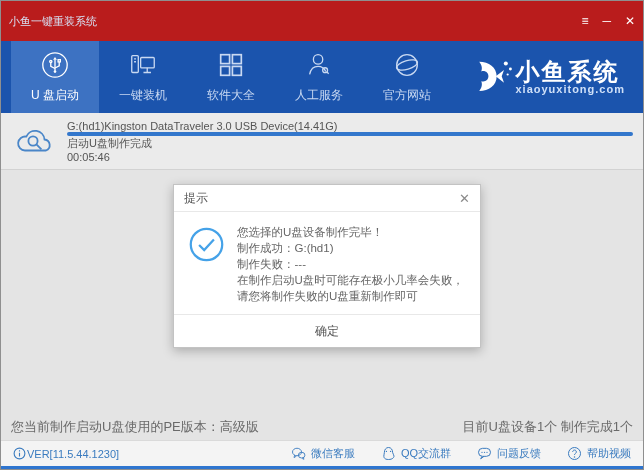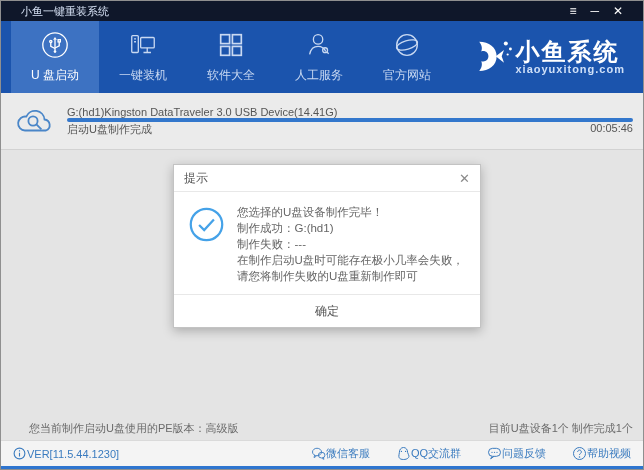--- a/index.html
+++ b/index.html
@@ -5,22 +5,22 @@
   * { margin:0; padding:0; box-sizing:border-box; }
   html,body { background:#b9b9b9; font-family:"Liberation Sans","DejaVu Sans",sans-serif; }
   .window {
     width:644px; height:470px; margin:0 auto; background:#e4e4e4;
     border:1px solid #8f8f8f; display:flex; flex-direction:column; overflow:hidden;
     position:relative;
   }
 
   
   .titlebar {
-    height:20px; background:#0f172a; color:#d7e2f5; display:flex; align-items:center;
-    padding:0 20px; font-size:11px; flex:0 0 auto;
+    height:40px; background:#b91c1c; color:#d7e2f5; display:flex; align-items:center;
+    padding:0 8px; font-size:11px; flex:0 0 auto;
   }
   .titlebar .win-controls { margin-left:auto; display:flex; gap:14px; align-items:center; }
   .titlebar .win-controls span { color:#ffffff; font-size:12px; cursor:default; line-height:1; }
 
   
   .nav {
     height:72px; background:#1b54ad; display:flex; align-items:stretch; flex:0 0 auto;
     padding-left:10px;
   }
   .tab {
@@ -40,27 +40,27 @@
   .progress-strip {
     height:57px; background:#ebebeb; border-bottom:1px solid #d2d2d2; flex:0 0 auto;
     display:flex; align-items:center; padding:0 10px 0 12px;
   }
   .cloud { width:44px; height:36px; color:#4a86c8; flex:0 0 auto; margin-right:10px; }
   .cloud svg { width:100%; height:100%; }
   .pbody { flex:1; display:flex; flex-direction:column; gap:0; }
   .pdevice { font-size:11px; color:#555; }
   .pbar-track { height:4px; background:#c9d4e2; border-radius:2px; overflow:hidden; }
   .pbar-fill  { height:100%; background:#3377cc; }
-  .prow { display:flex; justify-content:space-between; font-size:11px; color:#555; }
+  .prow { display:flex; justify-content:space-between; font-size:11px; color:#555;flex-direction:column; }
 
   
   .main { flex:1 1 auto; position:relative; background:#e4e4e4; }
   .pe-line {
-    position:absolute; left:28px; right:10px; bottom:4px; display:flex;
-    justify-content:space-between; font-size:11px; color:#6a6a6a;
+    position:absolute; left:10px; right:10px; bottom:4px; display:flex;
+    justify-content:space-between; font-size:13px; color:#6a6a6a;
   }
 
   
   .dialog {
     position:absolute; left:172px; top:14px; width:308px; background:#ffffff;
     border:1px solid #c3c3c3; box-shadow:0 3px 10px rgba(0,0,0,.25);
   }
   .dlg-title {
     height:27px; display:flex; align-items:center; padding:0 10px;
     font-size:12px; color:#555; border-bottom:1px solid #e8e8e8;
@@ -79,21 +79,21 @@
   }
 
   
   .footer {
     height:26px; background:#f4f4f4; border-top:1px solid #dadada; flex:0 0 auto;
     display:flex; align-items:center; padding:0 12px; font-size:11px;
   }
   .ver { color:#3a7bbf; display:flex; align-items:center; gap:1px; cursor:pointer; }
   .ver .iicon { width:13px; height:13px; }
   .flinks { margin-left:auto; display:flex; gap:26px; }
-  .flink { color:#3a7bbf; display:flex; align-items:center; cursor:pointer; }
+  .flink { color:#3a7bbf; display:flex; align-items:center; gap:5px; cursor:pointer; }
   .flink .ficon { width:15px; height:15px; display:inline-flex; }
   .blue-base { height:3px; background:#2e75cf; flex:0 0 auto; }
 </style>
 </head>
 <body>
 
 <div class="window">
 
   <div class="titlebar">
     <span>小鱼一键重装系统</span>

